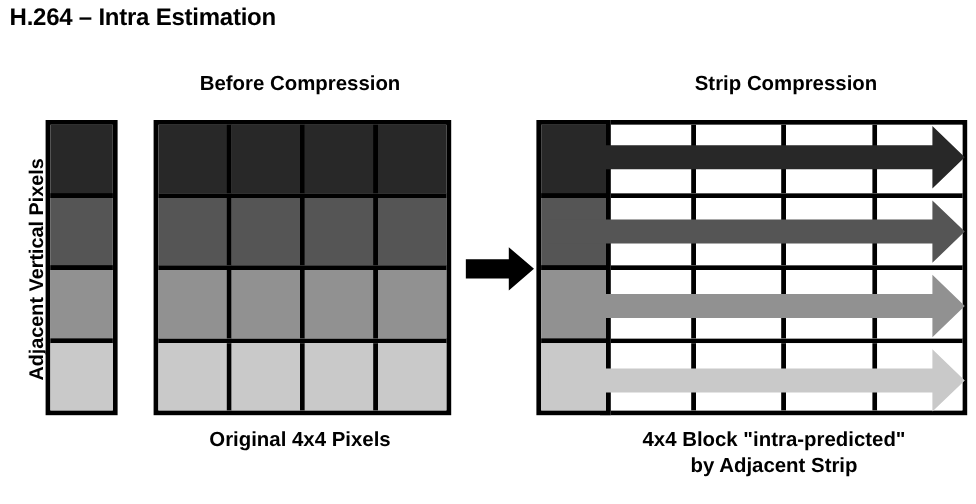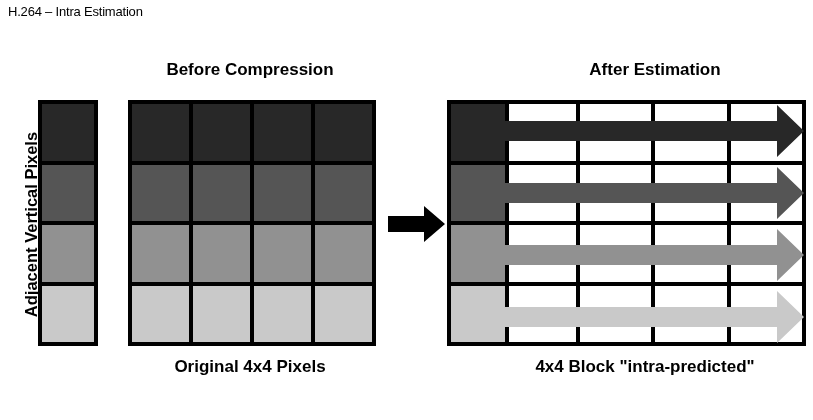--- a/index.html
+++ b/index.html
@@ -14,22 +14,22 @@
     overflow: hidden;
     font-family: "Liberation Sans", sans-serif;
     color: #000000;
   }
 
   
   #doc-title {
     position: absolute;
     left: 8px;
     top: 4px;
-    font-size: 13px;
-    font-weight: normal;
+    font-size: 20px;
+    font-weight: bold;
     letter-spacing: -0.2px;
     white-space: nowrap;
   }
 
   
   .section-heading {
     position: absolute;
     font-size: 17px;
     font-weight: bold;
     white-space: nowrap;
@@ -193,21 +193,21 @@
     <div class="cell" style="background: rgb(201, 201, 201);"></div>
   </div>
 </div>
 
 <div id="caption-left" class="caption">Original 4x4 Pixels</div>
 
 <svg id="transform-arrow" viewBox="0 0 58 38">
   <polygon points="0,11 36,11 36,1 57,19 36,37 36,27 0,27" fill="#000000"></polygon>
 </svg>
 
-<div id="heading-after" class="section-heading">After Estimation</div>
+<div id="heading-after" class="section-heading">Strip Compression</div>
 
 <div id="right-block" class="fig-box">
   <div class="row">
     <div class="cell" style="background: rgb(255, 255, 255);"></div>
     <div class="cell" style="background: rgb(255, 255, 255);"></div>
     <div class="cell" style="background: rgb(255, 255, 255);"></div>
     <div class="cell" style="background: rgb(255, 255, 255);"></div>
   </div>
   <div class="row">
     <div class="cell" style="background: rgb(255, 255, 255);"></div>
@@ -246,13 +246,14 @@
   <g>
     <polygon points="10,145 330,145 330,129 357,155 330,181 330,165 10,165" fill="#919191"></polygon>
   </g>
   <g>
     <polygon points="10,207 330,207 330,191 357,217 330,243 330,227 10,227" fill="#c9c9c9"></polygon>
   </g>
 </svg>
 
 <div id="caption-right" class="caption">
   <div>4x4 Block "intra-predicted"</div>
+  <div>by Adjacent Strip</div>
 </div>
 
 </body></html>

